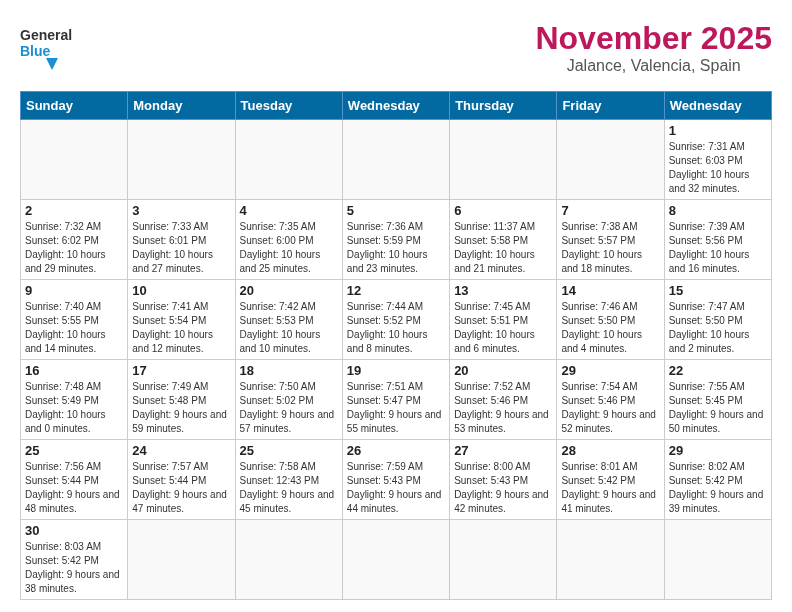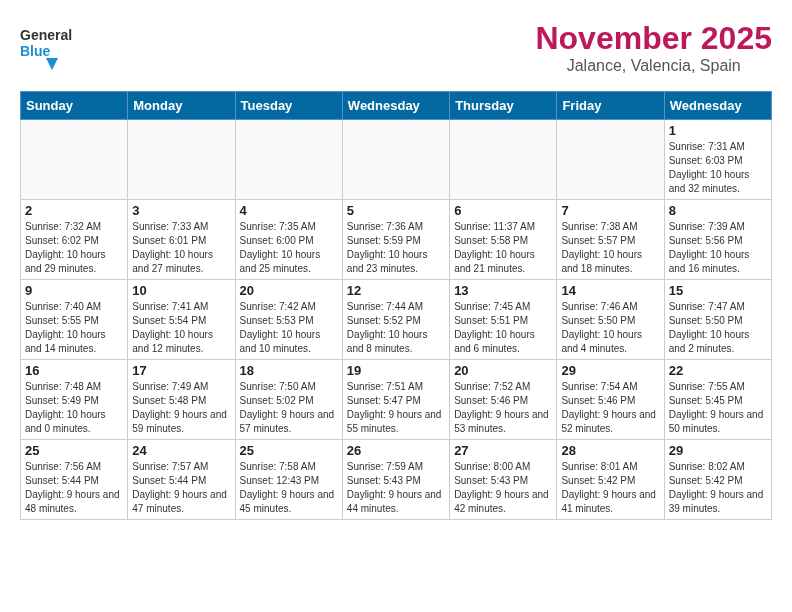--- a/index.html
+++ b/index.html
@@ -289,14 +289,28 @@
 Sunset: 5:42 PM
 Daylight: 9 hours and 41 minutes.</div>
         </td>
         <td>
           <span class="day-num">29</span>
           <div class="day-info">Sunrise: 8:02 AM
 Sunset: 5:42 PM
 Daylight: 9 hours and 39 minutes.</div>
         </td>
       </tr>
+      <tr>
+        <td>
+          <span class="day-num">30</span>
+          <div class="day-info">Sunrise: 8:03 AM
+Sunset: 5:42 PM
+Daylight: 9 hours and 38 minutes.</div>
+        </td>
+        <td class="empty"></td>
+        <td class="empty"></td>
+        <td class="empty"></td>
+        <td class="empty"></td>
+        <td class="empty"></td>
+        <td class="empty"></td>
+      </tr>
     </tbody>
 </table>
 
 </body></html>

